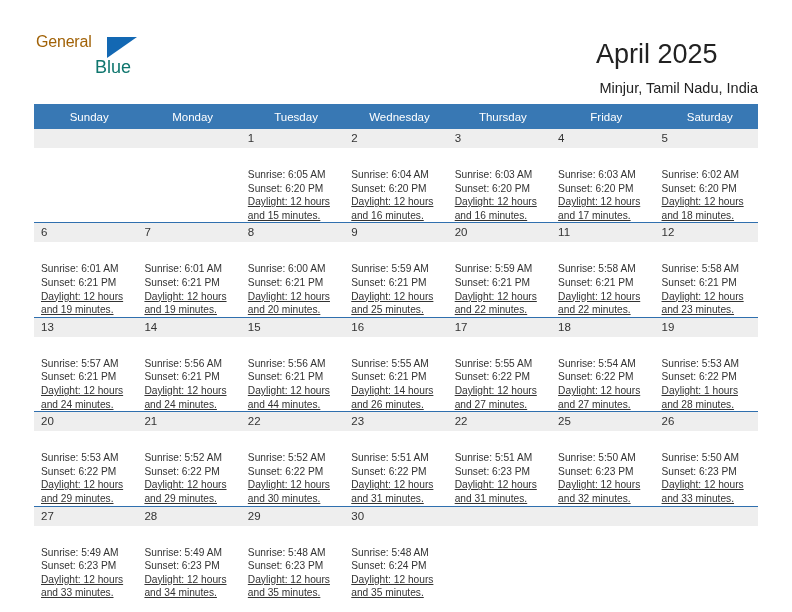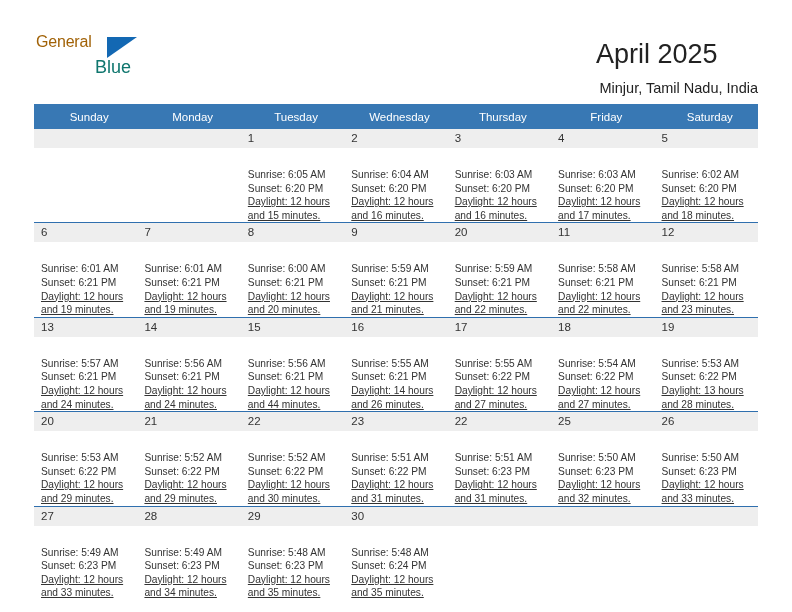--- a/index.html
+++ b/index.html
@@ -255,21 +255,21 @@
               <div>Sunrise: 6:00 AM</div>
               <div>Sunset: 6:21 PM</div>
               <div class="daylight-line">Daylight: 12 hours and 20 minutes.</div>
             </div>
           </td>
           <td>
             <div class="daynum">9</div>
             <div class="cell-body">
               <div>Sunrise: 5:59 AM</div>
               <div>Sunset: 6:21 PM</div>
-              <div class="daylight-line">Daylight: 12 hours and 21 minutes.</div>
+              <div class="daylight-line">Daylight: 12 hours and 25 minutes.</div>
             </div>
           </td>
           <td>
             <div class="daynum">20</div>
             <div class="cell-body">
               <div>Sunrise: 5:59 AM</div>
               <div>Sunset: 6:21 PM</div>
               <div class="daylight-line">Daylight: 12 hours and 22 minutes.</div>
             </div>
           </td>
@@ -337,21 +337,21 @@
               <div>Sunrise: 5:54 AM</div>
               <div>Sunset: 6:22 PM</div>
               <div class="daylight-line">Daylight: 12 hours and 27 minutes.</div>
             </div>
           </td>
           <td>
             <div class="daynum">19</div>
             <div class="cell-body">
               <div>Sunrise: 5:53 AM</div>
               <div>Sunset: 6:22 PM</div>
-              <div class="daylight-line">Daylight: 13 hours and 28 minutes.</div>
+              <div class="daylight-line">Daylight: 1 hours and 28 minutes.</div>
             </div>
           </td>
         </tr>
         <tr class="week-row">
           <td>
             <div class="daynum">20</div>
             <div class="cell-body">
               <div>Sunrise: 5:53 AM</div>
               <div>Sunset: 6:22 PM</div>
               <div class="daylight-line">Daylight: 12 hours and 29 minutes.</div>

